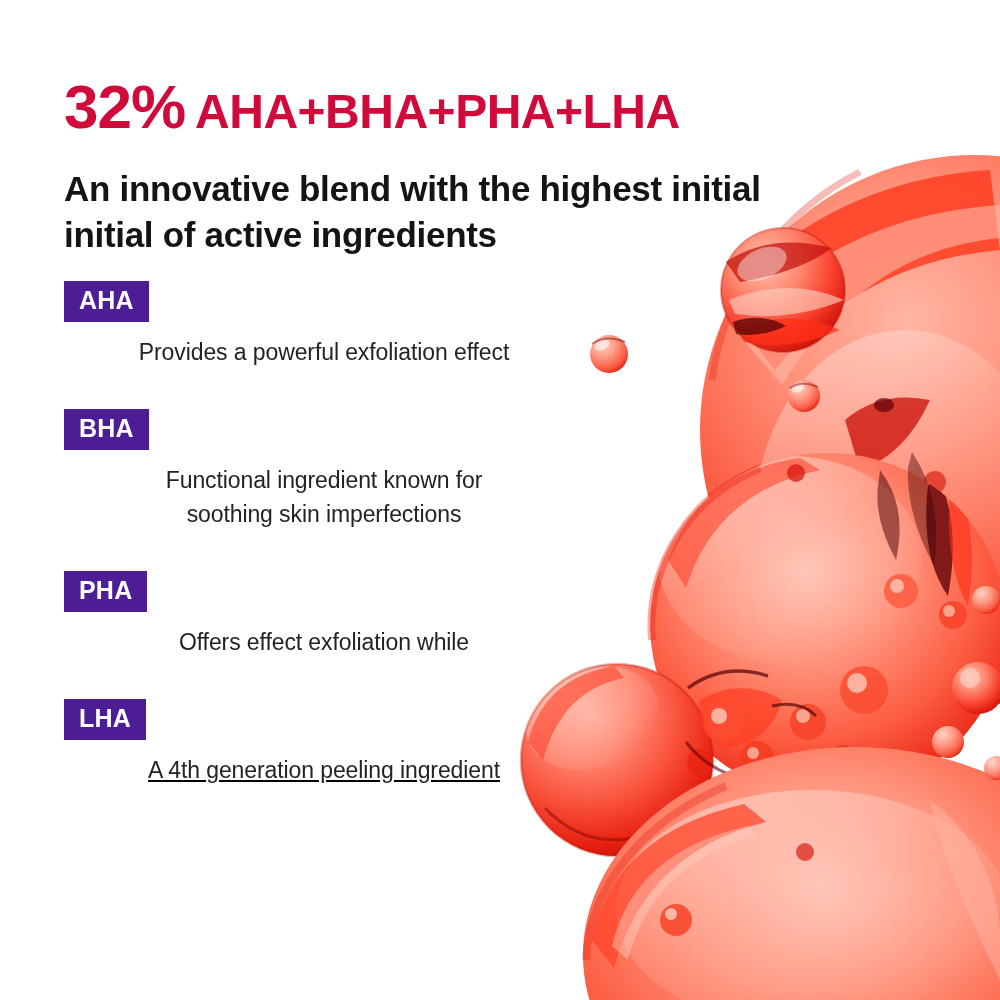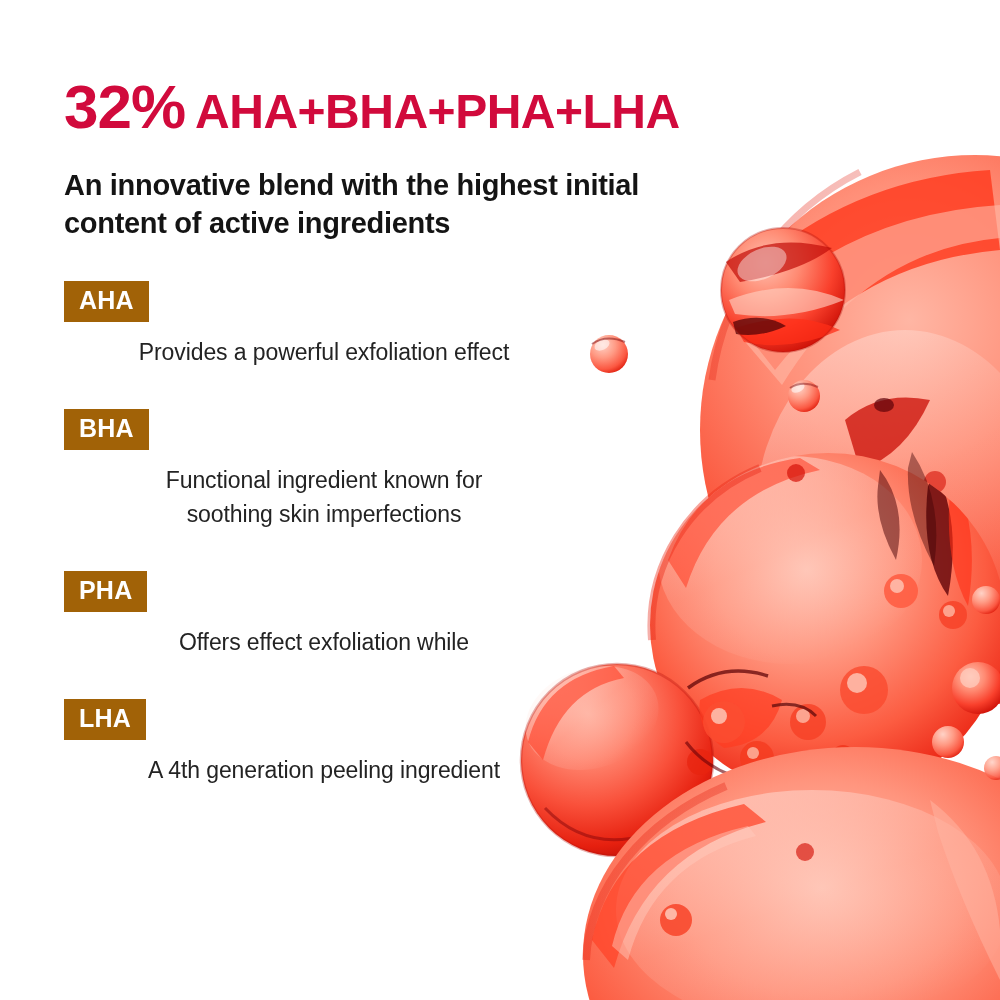--- a/index.html
+++ b/index.html
@@ -55,40 +55,40 @@
     color: #d10a3c;
     margin-left: 10px;
     vertical-align: baseline;
   }
 
   .subtitle {
     position: absolute;
     left: 64px;
     top: 166px;
     width: 720px;
-    font-size: 29px;
+    font-size: 35px;
     font-weight: 700;
     color: #141414;
     line-height: 1.32;
     letter-spacing: -0.3px;
   }
   .subtitle .sline { display: block; }
 
   .acid-list {
     position: absolute;
     left: 64px;
     top: 281px;
     width: 520px;
   }
   .acid-block { margin-bottom: 40px; }
-  .acid-block:last-child { margin-bottom: 0; }
+  .acid-block:last-child { margin-bottom: 0; text-decoration: underline; }
 
   .badge {
     display: inline-block;
-    background: #a16207;
+    background: #4c1d95;
     color: #ffffff;
     font-size: 25px;
     font-weight: 700;
     letter-spacing: 0.2px;
     padding: 7px 15px 9px 15px;
     line-height: 1;
   }
   .acid-desc {
     margin-top: 13px;
     font-size: 23px;
@@ -289,21 +289,21 @@
   </div>
 
   <div id="content">
 
     <div class="headline">
       <span class="pct">32%</span><span class="acids">AHA+BHA+PHA+LHA</span>
     </div>
 
     <div class="subtitle">
       <span class="sline">An innovative blend with the highest initial</span>
-      <span class="sline">content of active ingredients</span>
+      <span class="sline">initial of active ingredients</span>
     </div>
 
     <div class="acid-list">
 
       <div class="acid-block">
         <span class="badge">AHA</span>
         <div class="acid-desc">
           <span class="dline">Provides a powerful exfoliation effect</span>
         </div>
       </div>

